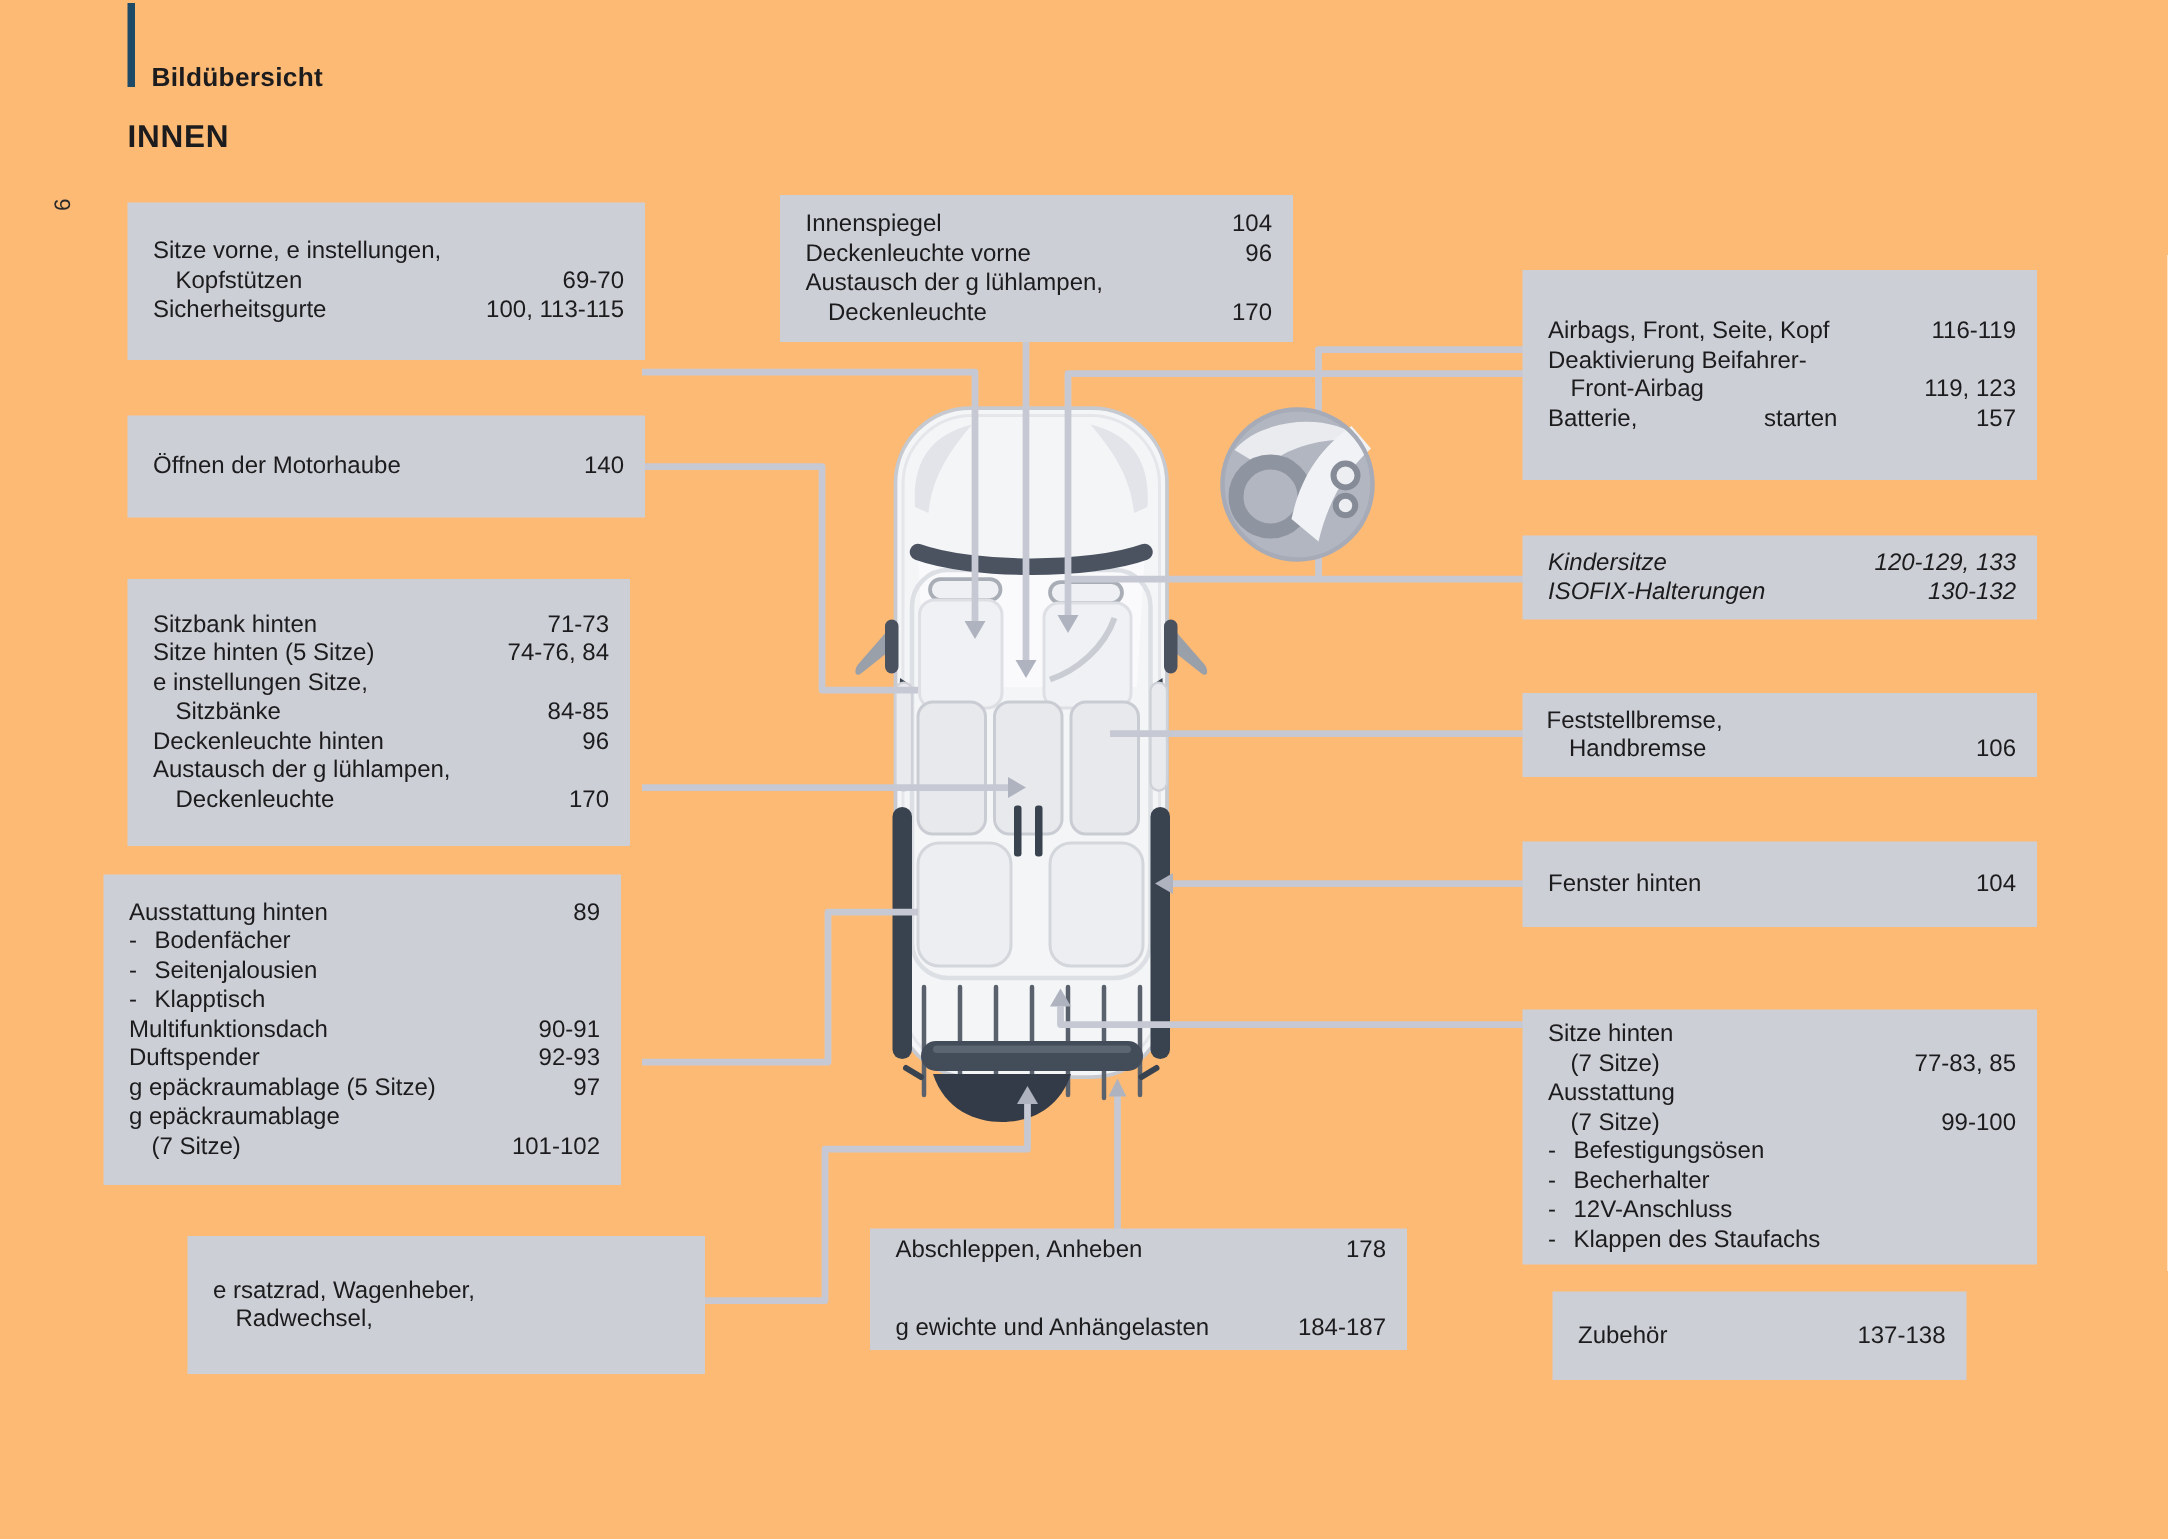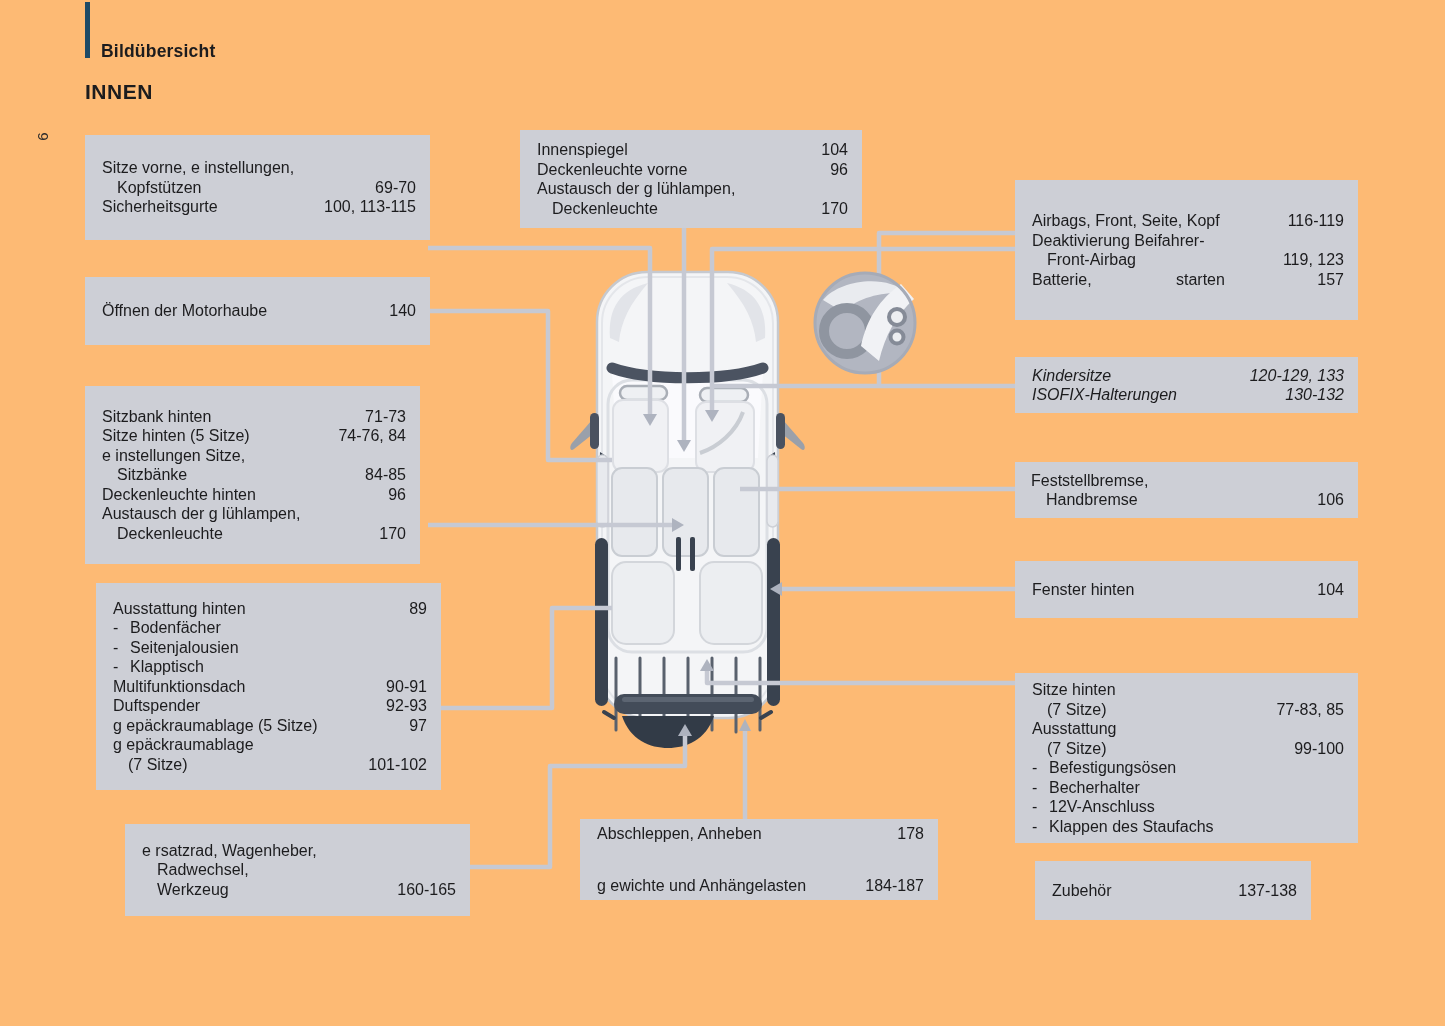--- a/index.html
+++ b/index.html
@@ -25,21 +25,21 @@
   .line .label{flex:0 1 auto;}
   .line .num{margin-left:auto;padding-left:8px;}
   .line .mid{margin-left:auto;}
   .line.indent{padding-left:15px;}
   .dash{display:inline-block;width:17px;}
   
   .b-innenspiegel{left:520px;top:130px;width:342px;height:98px;}
   .b-sitze-vorne{left:85px;top:135px;width:345px;height:105px;}
   .b-motorhaube{left:85px;top:277px;width:345px;height:68px;}
   .b-sitzbank{left:85px;top:374px;width:335px;height:178px;margin-top:12px;}
-  .b-ausstattung{left:96px;top:583px;width:345px;height:207px;}
+  .b-ausstattung{left:69px;top:583px;width:345px;height:207px;}
   .b-ersatzrad{left:85px;top:824px;width:345px;height:92px;margin-left:40px;}
   .b-abschleppen{left:580px;top:819px;width:358px;height:81px;gap:32px;}
   .b-airbags{left:1015px;top:180px;width:343px;height:140px;}
   .b-kindersitze{left:1015px;top:357px;width:343px;height:56px;font-style:italic;}
   .b-feststellbremse{left:1015px;top:462px;width:343px;height:56px;padding-left:16px;}
   .b-fenster{left:1015px;top:561px;width:343px;height:57px;}
   .b-sitze7{left:1015px;top:673px;width:343px;height:170px;}
   .b-zubehoer{left:1015px;top:861px;width:276px;height:59px;margin-left:20px;}
   
   .connector{stroke:var(--connector,#c6c9d3);stroke-width:4.5;fill:none;stroke-linejoin:round;stroke-linecap:butt;}
@@ -231,24 +231,20 @@
         <span class="num">101-102</span>
       </div>
     </div>
   <div class="box b-ersatzrad">
       <div class="line">
         <span class="label">e rsatzrad, Wagenheber,</span>
       </div>
       <div class="line indent">
         <span class="label">Radwechsel,</span>
       </div>
-      <div class="line indent">
-        <span class="label">Werkzeug</span>
-        <span class="num">160-165</span>
-      </div>
     </div>
   <div class="box b-abschleppen">
       <div class="line">
         <span class="label">Abschleppen, Anheben</span>
         <span class="num">178</span>
       </div>
       <div class="line">
         <span class="label">g ewichte und Anhängelasten</span>
         <span class="num">184-187</span>
       </div>

